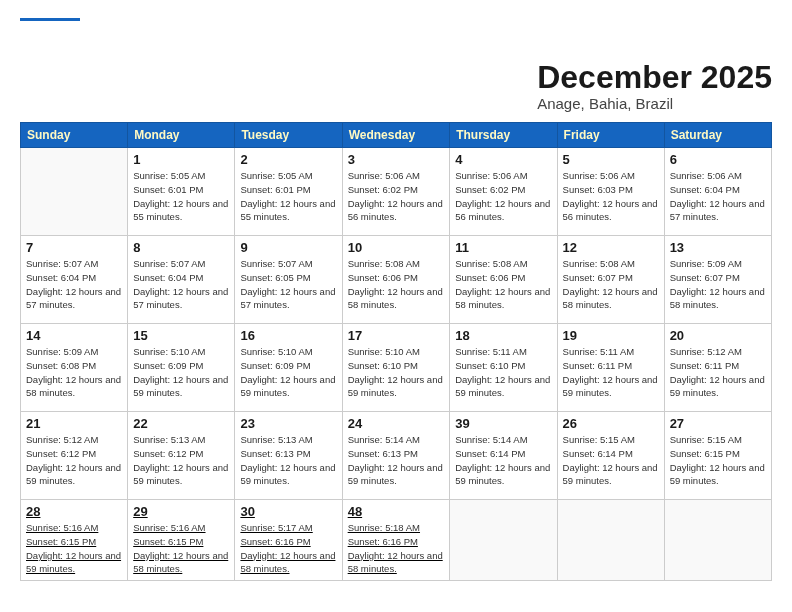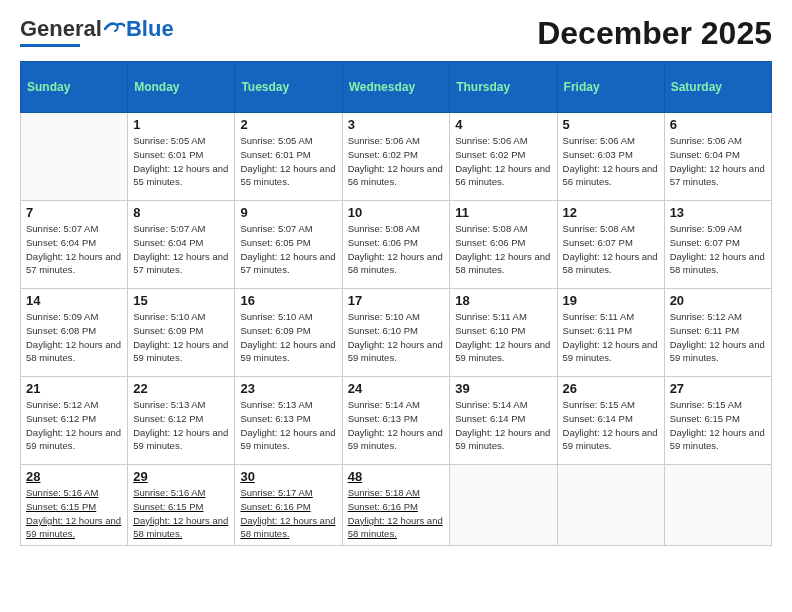--- a/index.html
+++ b/index.html
@@ -27,42 +27,43 @@
       flex-direction: column;
       align-items: flex-start;
     }
     .logo-line {
       width: 60px;
       height: 3px;
       background: #1565c0;
       margin-top: 2px;
     }
     .title-block {
+      margin-top: 44px;
     }
     .month-title {
       font-size: 32px;
       font-weight: bold;
       color: #1a1a1a;
       line-height: 1.1;
     }
     .location {
       font-size: 15px;
       color: #444;
     }
     .calendar {
       width: 100%;
       border-collapse: collapse;
       border: 1px solid #ccc;
     }
     .calendar th {
       background: #1565c0;
-      color: #86efac;
+      color: #fef9c3;
       font-size: 12px;
       font-weight: bold;
-      padding: 18px 6px;
+      padding: 5px 6px;
       text-align: left;
       border: 1px solid #1255a0;
     }
     .calendar td {
       border: 1px solid #ccc;
       vertical-align: top;
       padding: 4px 5px;
       width: 108px;
       height: 88px;
     }
@@ -88,32 +89,25 @@
       height: 80px;
       text-decoration: underline;
     }
   </style>
 </head>
 <body>
 
 <div class="page">
   <div class="header">
     <div class="logo">
-      <div style="display:flex;align-items:center;">
-        <span style="font-size:22px;font-weight:bold;color:#333;">General</span>
-        <svg width="22" height="16" viewBox="0 0 22 16" style="margin:0 1px;">
-          <path d="M2,8 Q8,0 14,4 Q18,1 22,5" stroke="#1565c0" stroke-width="2.5" fill="none" stroke-linecap="round"></path>
-          <path d="M14,4 Q16,8 12,10" stroke="#1565c0" stroke-width="2" fill="none" stroke-linecap="round"></path>
-        </svg>
-        <span style="font-size:22px;font-weight:bold;color:#1565c0;">Blue</span>
-      </div>
       <div class="logo-line"></div>
     </div>
     <div class="title-block">
       <div class="month-title">December 2025</div>
+      <div class="location">Anage, Bahia, Brazil</div>
     </div>
   </div>
 
   <table class="calendar">
     <thead>
       <tr>
         <th>Sunday</th>
         <th>Monday</th>
         <th>Tuesday</th>
         <th>Wednesday</th>

